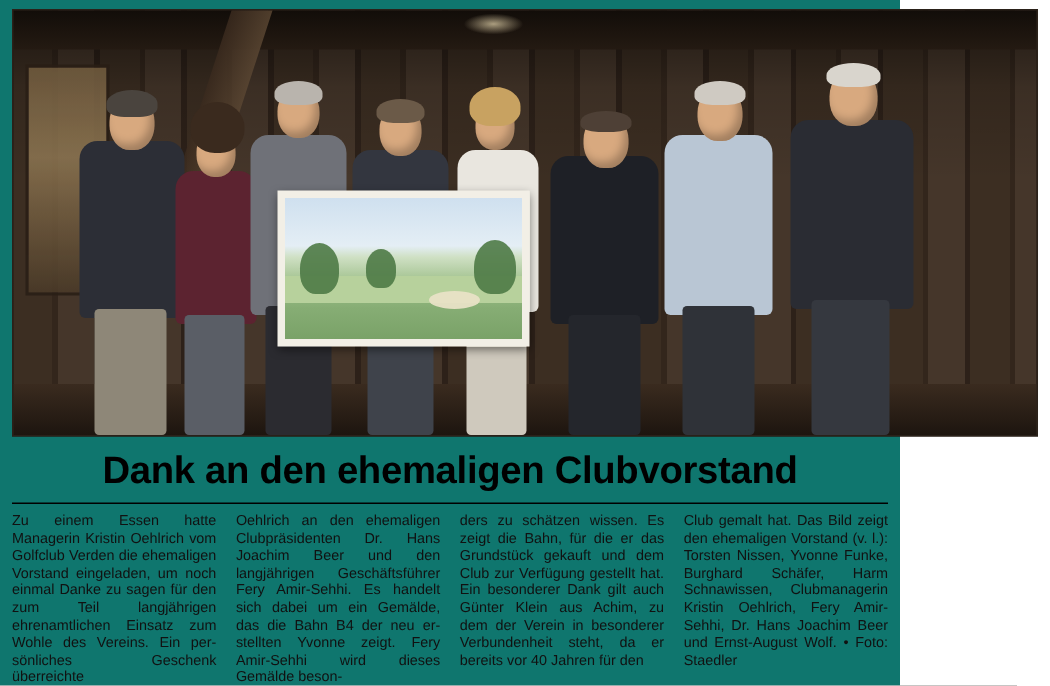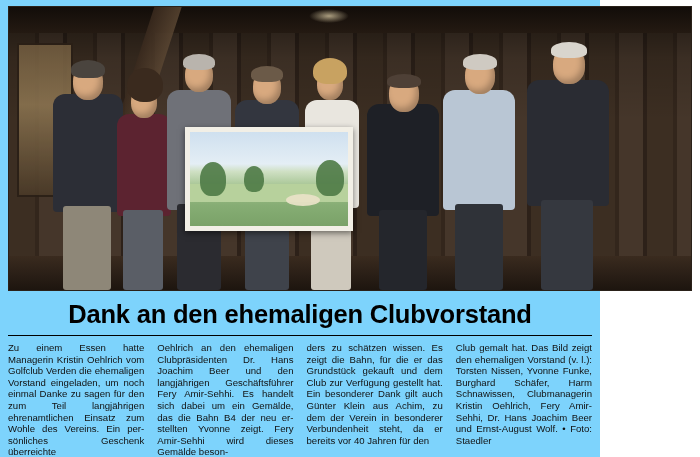--- a/index.html
+++ b/index.html
@@ -11,21 +11,21 @@
     width: 700px;
     height: 457px;
     font-family: "Liberation Serif", serif;
     color: #111111;
     overflow: hidden;
   }
   .page {
     position: relative;
     width: 600px;
     height: 457px;
-    background: #7dd3fc;
+    background: #0f766e;
     box-sizing: border-box;
     padding: 6px 8px 4px 8px;
   }
 
   
   .photo {
     position: relative;
     width: 684px;
     height: 285px;
     overflow: hidden;

